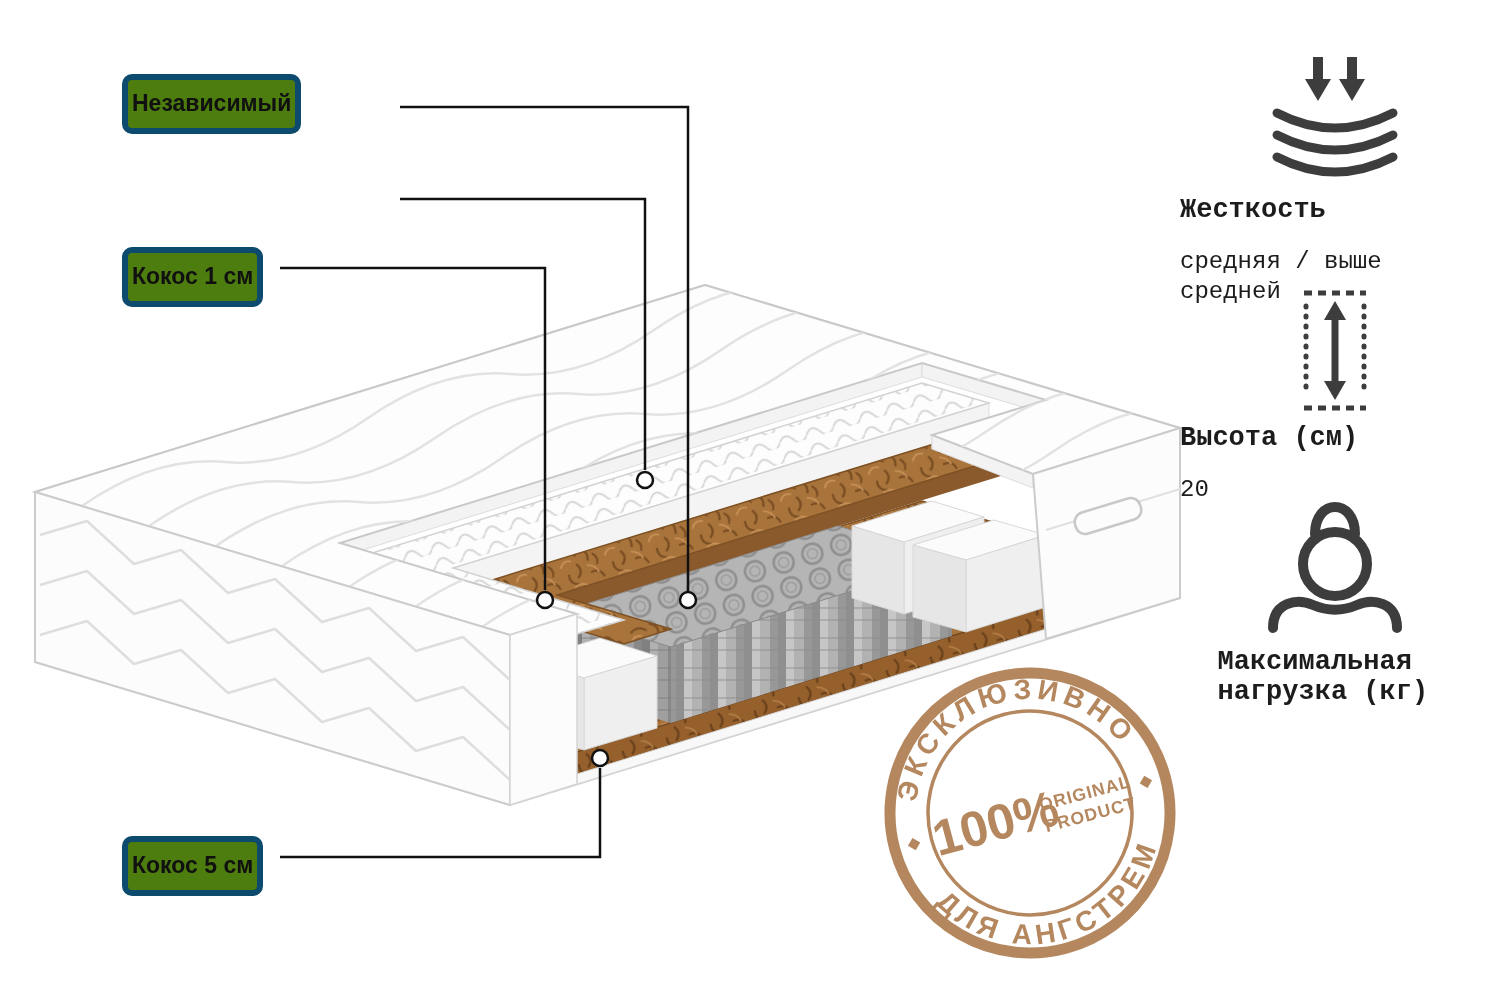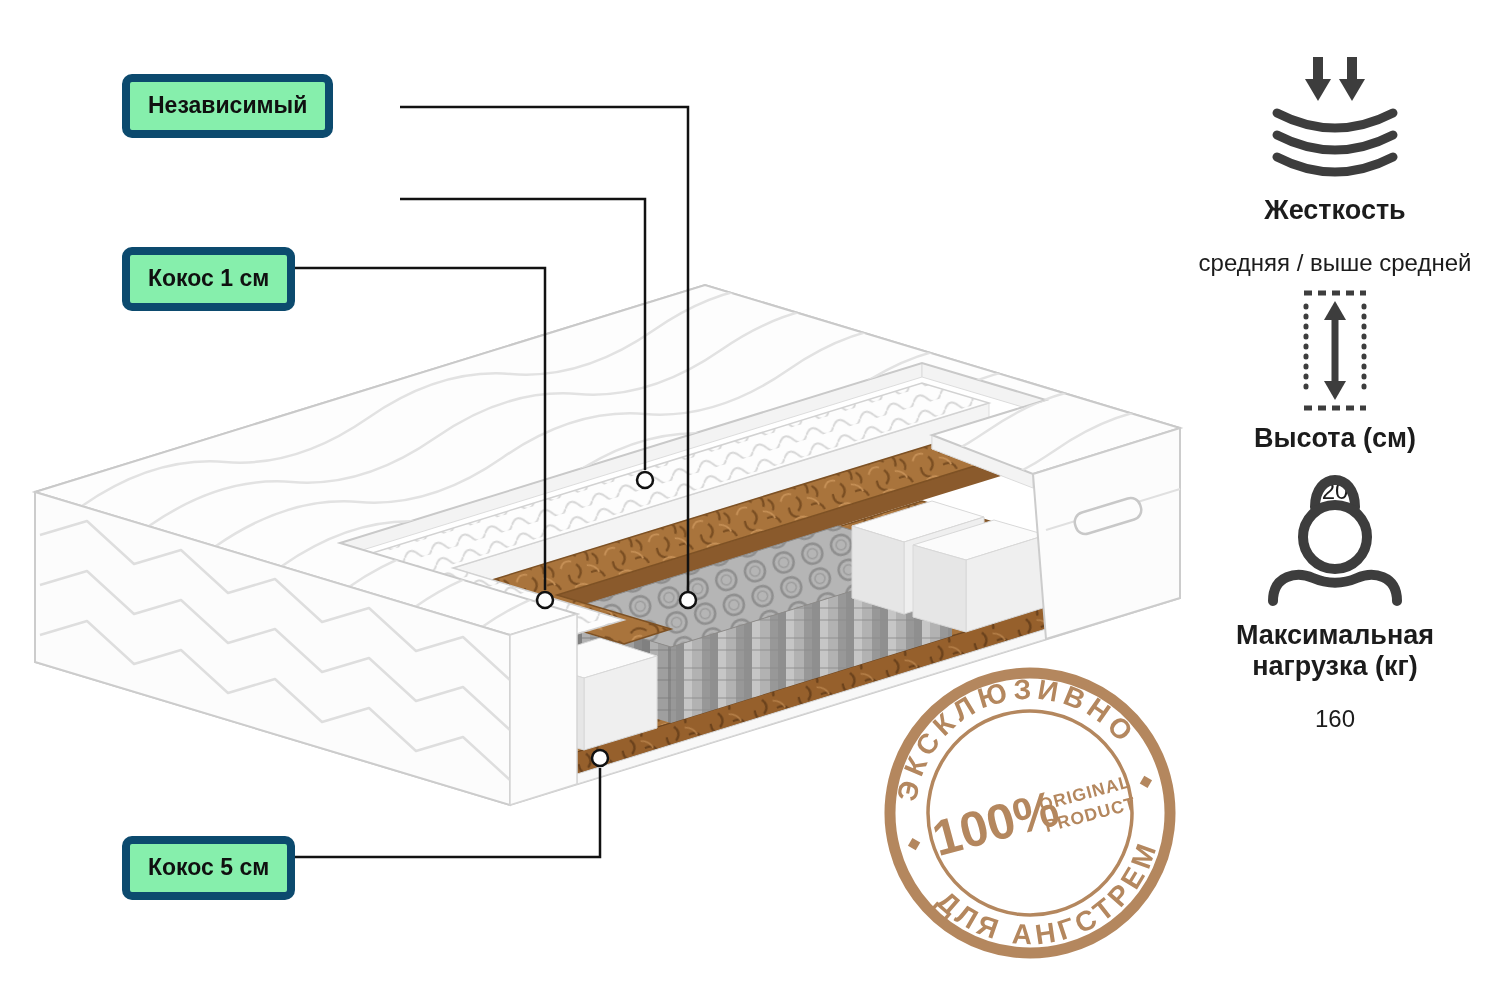--- a/index.html
+++ b/index.html
@@ -1,22 +1,22 @@
 <!DOCTYPE html>
 <html><head>
 <meta charset="utf-8">
 <style>
   html,body{margin:0;padding:0;background:#fff;}
   .canvas{position:relative;width:1500px;height:1000px;background:#ffffff;overflow:hidden;
           font-family:"Liberation Sans", sans-serif;}
   .scene{position:absolute;left:0;top:0;}
-  .callout{position:absolute;background:#86efac;border:8px solid #0c4a6e;border-radius:10px;
-           padding:9px 18px;font-size:23px;font-weight:700;color:#101010;line-height:1.3;
+  .callout{position:absolute;background:#4d7c0f;border:6px solid #0c4a6e;border-radius:10px;
+           padding:9px 4px;font-size:23px;font-weight:700;color:#101010;line-height:1.3;
            white-space:nowrap;}
-  .feature{position:absolute;left:1180px;width:310px;text-align:center;color:#1c1c1c;}
+  .feature{position:absolute;left:1180px;width:310px;text-align:left;color:#1c1c1c;font-family:Liberation Mono, monospace;}
   .feature svg{display:block;margin:0 auto;}
   .ftitle{font-weight:700;font-size:27px;margin-top:10px;}
   .ftitle.narrow{max-width:235px;margin-left:auto;margin-right:auto;}
   .fvalue{font-size:24px;margin-top:22px;line-height:1.25;}
   svg text{font-family:"Liberation Sans", sans-serif;}
 </style>
 </head>
 <body>
 
 <div class="canvas">
@@ -203,25 +203,24 @@
         <path d="M74,18 V108" stroke-width="5" stroke-dasharray="1 9" stroke-linecap="round" fill="none"></path>
         <path d="M45,26 V100" stroke-width="7" fill="none"></path>
         <path d="M34,32 L45,13 L56,32 Z" stroke="none"></path>
         <path d="M34,93 L45,112 L56,93 Z" stroke="none"></path>
       </g>
     </svg>
     <div class="ftitle">Высота (см)</div>
     <div class="fvalue">20</div>
   </div>
 
-  <div class="feature" style="top:455px">
+  <div class="feature" style="top:482px">
     <svg width="140" height="155" viewBox="0 0 140 155">
       <g stroke="#3d3d3d" fill="none" stroke-width="10" stroke-linecap="round">
         <path d="M50,52 C50,16 90,16 90,52"></path>
         <circle cx="70" cy="82" r="32"></circle>
         <path d="M8,146 C8,120 32,116 48,123 C62,129 78,129 92,123 C108,116 132,120 132,146"></path>
       </g>
     </svg>
     <div class="ftitle narrow">Максимальная нагрузка (кг)</div>
-    <div class="fvalue">160</div>
   </div>
 
 </div>
 
 </body></html>

